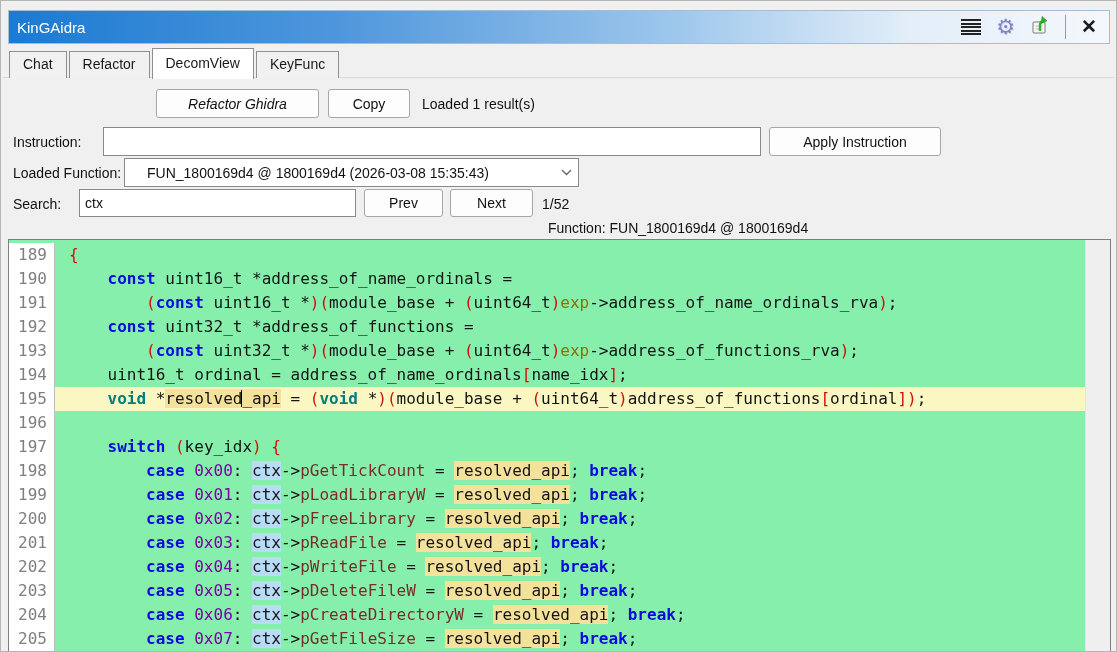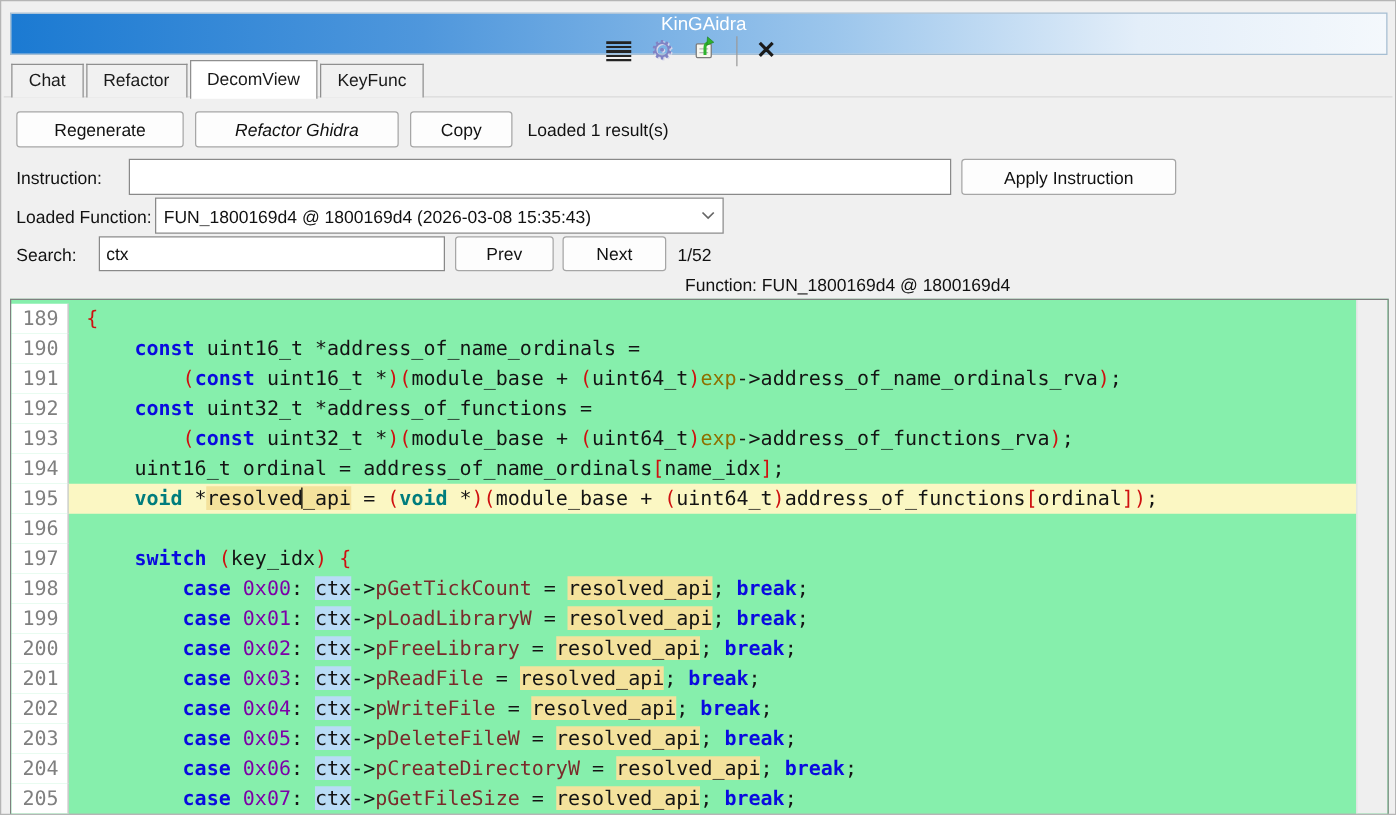--- a/index.html
+++ b/index.html
@@ -5,21 +5,21 @@
   html,body{margin:0;padding:0;background:#d8d8d8;}
   #window{
     width:1117px;height:652px;position:relative;background:#f0f0f0;
     border:1px solid #b5b5b5;box-sizing:border-box;overflow:hidden;
     font-family:"Liberation Sans",sans-serif;color:#111;
   }
   
   .titlebar{
     position:absolute;left:7px;top:9px;width:1102px;height:34px;box-sizing:border-box;
     background:linear-gradient(to right,#1b7ad2 0%,#4f97dc 30%,#9cc6ec 60%,#e3eef9 82%,#f4f8fc 100%);
-    border:1px solid #a5bed3;display:flex;align-items:center;flex-direction:column;
+    border:1px solid #a5bed3;display:flex;align-items:center;
   }
   .titlebar-title{color:#ffffff;font-size:15px;padding-left:8px;flex:1;}
   .titlebar-icons{display:flex;align-items:center;gap:15px;padding-right:12px;}
   .icon-menu{width:20px;height:16px;background:repeating-linear-gradient(#222 0 2px,transparent 2px 3.6px);}
   .icon-gear{font-size:21px;color:#8083c4;line-height:20px;text-shadow:1px 1px 0 #d8d8ea;}
   .icon-sep{width:1px;height:24px;background:#9a9a9a;}
   .icon-close{font-size:19px;font-weight:bold;color:#1a1a1a;line-height:20px;}
   .tb-icon{cursor:default;}
   
   .tabs{position:absolute;left:8px;top:46px;height:31px;display:flex;align-items:flex-end;z-index:3;text-align:center;}
@@ -36,21 +36,21 @@
   }
   .lbl{position:absolute;font-size:14px;color:#111;white-space:nowrap;}
   .tinput{
     position:absolute;box-sizing:border-box;background:#fff;border:1px solid #898989;
     font-size:14px;color:#111;padding:0 5px;font-family:"Liberation Sans",sans-serif;outline:none;
   }
   .combo{
     position:absolute;box-sizing:border-box;background:#fff;border:1px solid #898989;
     display:flex;align-items:center;font-size:14px;color:#111;
   }
-  .combo-text{flex:1;padding-left:6px;white-space:nowrap;overflow:hidden;}
+  .combo-text{flex:1;padding-left:22px;white-space:nowrap;overflow:hidden;}
   .combo-arrow{flex:0 0 24px;display:flex;align-items:center;justify-content:center;}
   
   #code{
     position:absolute;left:7px;top:238px;width:1103px;height:413px;box-sizing:border-box;
     background:#86efac;border:1px solid #7f7f7f;overflow:hidden;
     font-family:"DejaVu Sans Mono",monospace;font-size:16px;line-height:24px;
   }
   #code-lines{position:absolute;left:0;top:3px;right:25px;}
   .code-line{display:flex;height:24px;}
   .gutter{flex:0 0 46px;box-sizing:border-box;padding-left:9px;color:#7f7f7f;border-right:1px solid #bdbdbd;background:#fff;}
@@ -93,21 +93,20 @@
   </div>
 
   <div class="tabs">
     <div class="tab">Chat</div>
     <div class="tab">Refactor</div>
     <div class="tab active">DecomView</div>
     <div class="tab">KeyFunc</div>
   </div>
   <div class="pane-line"></div>
 
-  <div class="btn" style="left:12px;top:88px;width:134px;height:29px;">Regenerate</div>
   <div class="btn" style="left:155px;top:88px;width:163px;height:29px;font-style:italic;">Refactor Ghidra</div>
   <div class="btn" style="left:327px;top:88px;width:82px;height:29px;">Copy</div>
   <div class="lbl" style="left:421px;top:95px;">Loaded 1 result(s)</div>
 
   <div class="lbl" style="left:12px;top:133px;">Instruction:</div>
   <input class="tinput" style="left: 102px; top: 126px; width: 658px; height: 29px;" value="">
   <div class="btn" style="left:768px;top:126px;width:172px;height:29px;">Apply Instruction</div>
 
   <div class="lbl" style="left:12px;top:164px;">Loaded Function:</div>
   <div class="combo" style="left:123px;top:157px;width:455px;height:29px;">

